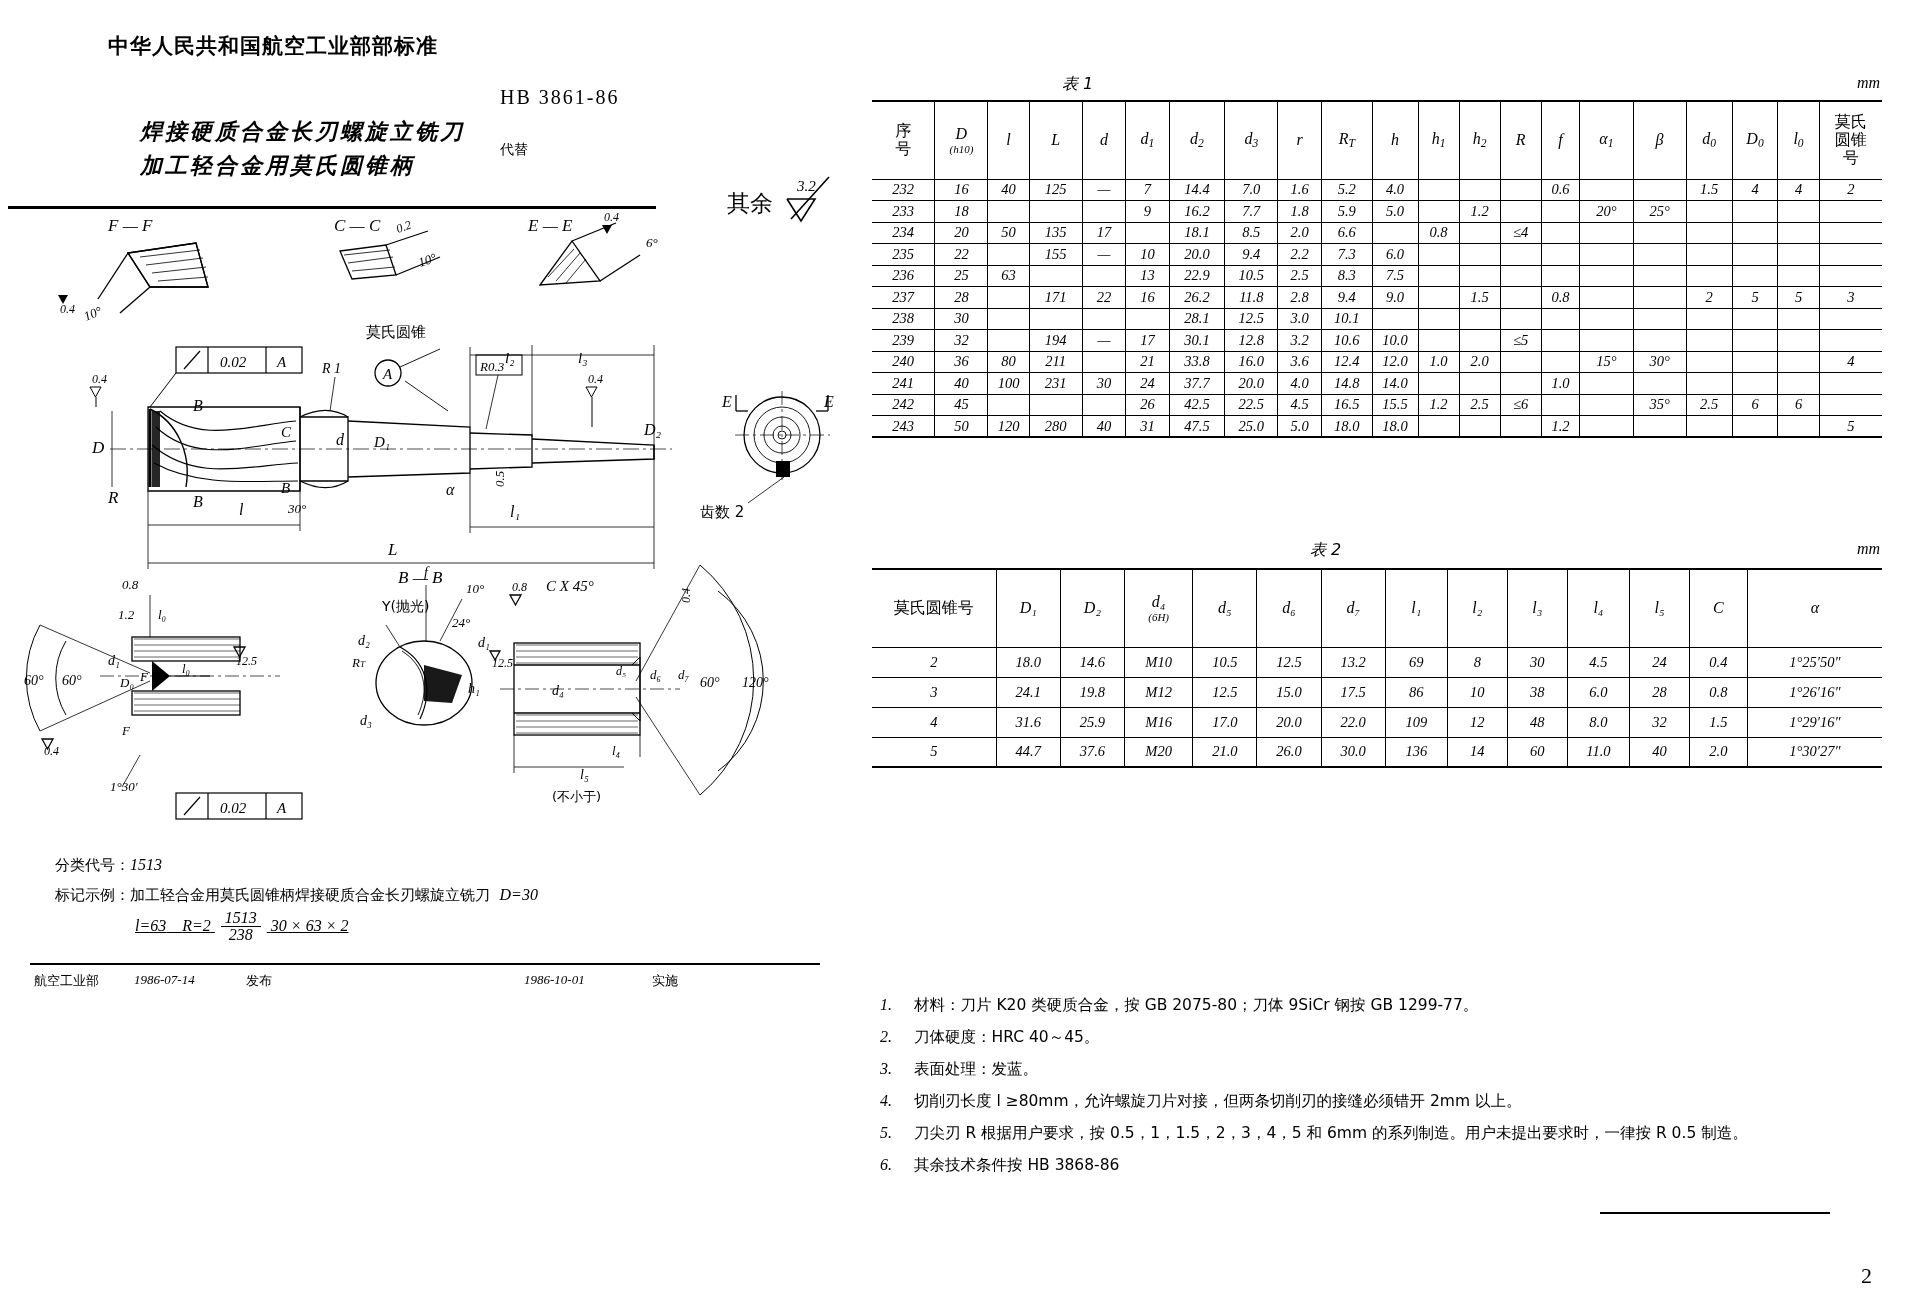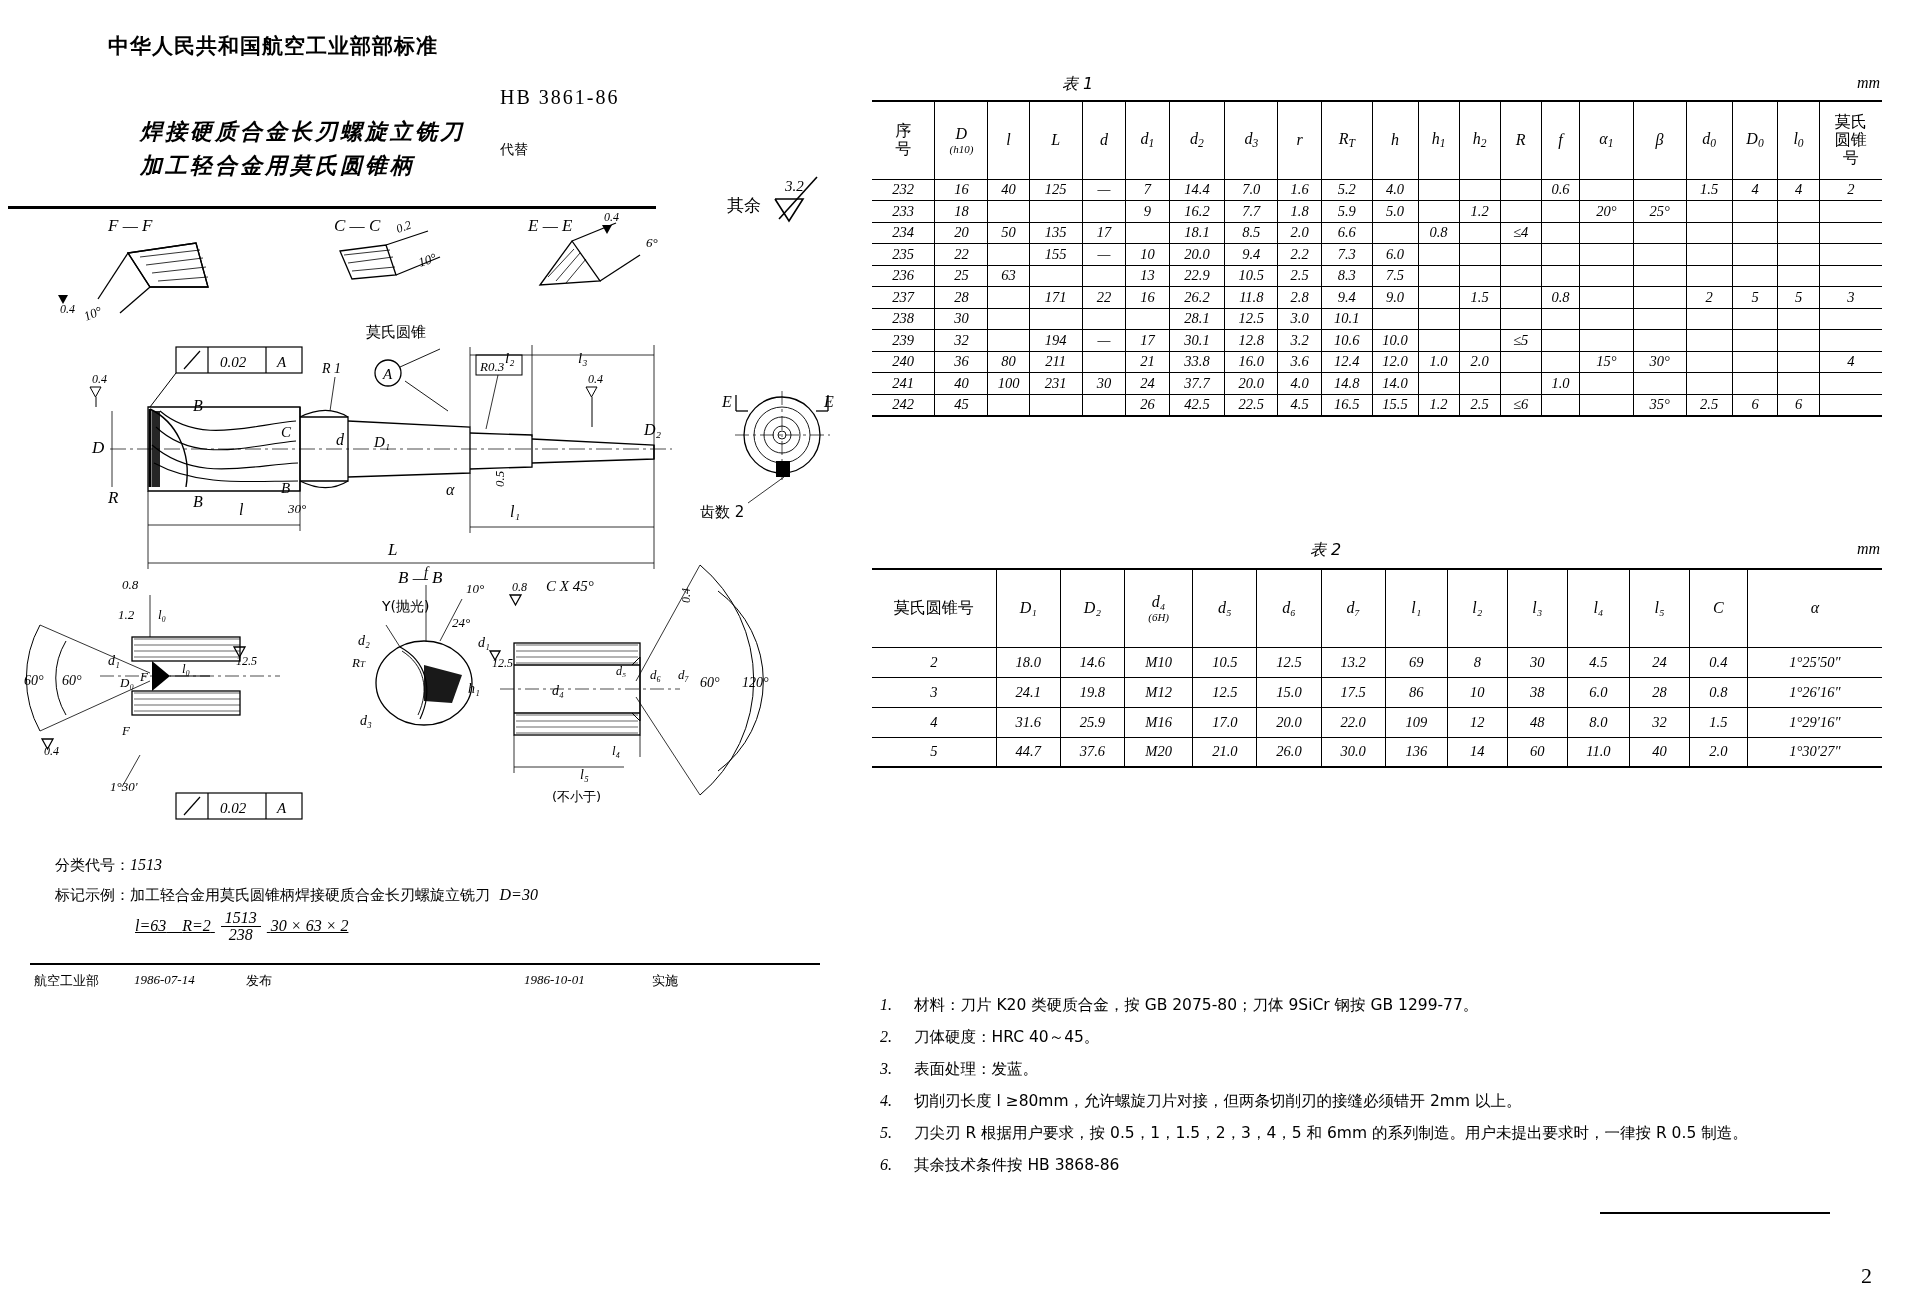--- a/index.html
+++ b/index.html
@@ -35,21 +35,21 @@
   #replace {
     position:absolute; left:500px; top:141px;
     font-family:"DejaVu Sans", sans-serif; font-size:14px;
   }
 
   
   .rule { position:absolute; background:#000; }
 
   
   #roughness { position:absolute; left:727px; top:175px; font-size:17px; }
-  #roughness .lbl { font-family:"DejaVu Sans",sans-serif; font-size:17px; }
+  #roughness .lbl { font-family:"DejaVu Sans",sans-serif; font-size:23px; }
 
   
   #drawing { position:absolute; left:0; top:195px; width:855px; height:640px; }
 
   
   #class-block {
     position:absolute; left:55px; top:850px;
     font-family:"DejaVu Sans", sans-serif; font-size:15px; line-height:30px;
   }
   #class-block .v { font-family:"Liberation Serif",serif; font-style:italic; font-size:16px; }
@@ -713,20 +713,43 @@
             <td>2.5</td>
             <td>≤6</td>
             <td></td>
             <td></td>
             <td>35°</td>
             <td>2.5</td>
             <td>6</td>
             <td>6</td>
             <td></td>
           </tr>
+          <tr>
+            <td>243</td>
+            <td>50</td>
+            <td>120</td>
+            <td>280</td>
+            <td>40</td>
+            <td>31</td>
+            <td>47.5</td>
+            <td>25.0</td>
+            <td>5.0</td>
+            <td>18.0</td>
+            <td>18.0</td>
+            <td></td>
+            <td></td>
+            <td></td>
+            <td>1.2</td>
+            <td></td>
+            <td></td>
+            <td></td>
+            <td></td>
+            <td></td>
+            <td>5</td>
+          </tr>
         </tbody>
     </table>
   </div>
 
   <div class="tbl-wrap" style="left:1310px; top:540px; width:50px;">
     <span class="tbl-cap">表 2</span>
   </div>
   <div class="tbl-wrap" style="left:1790px; top:540px; width:90px;">
     <span class="tbl-unit">mm</span>
   </div>

